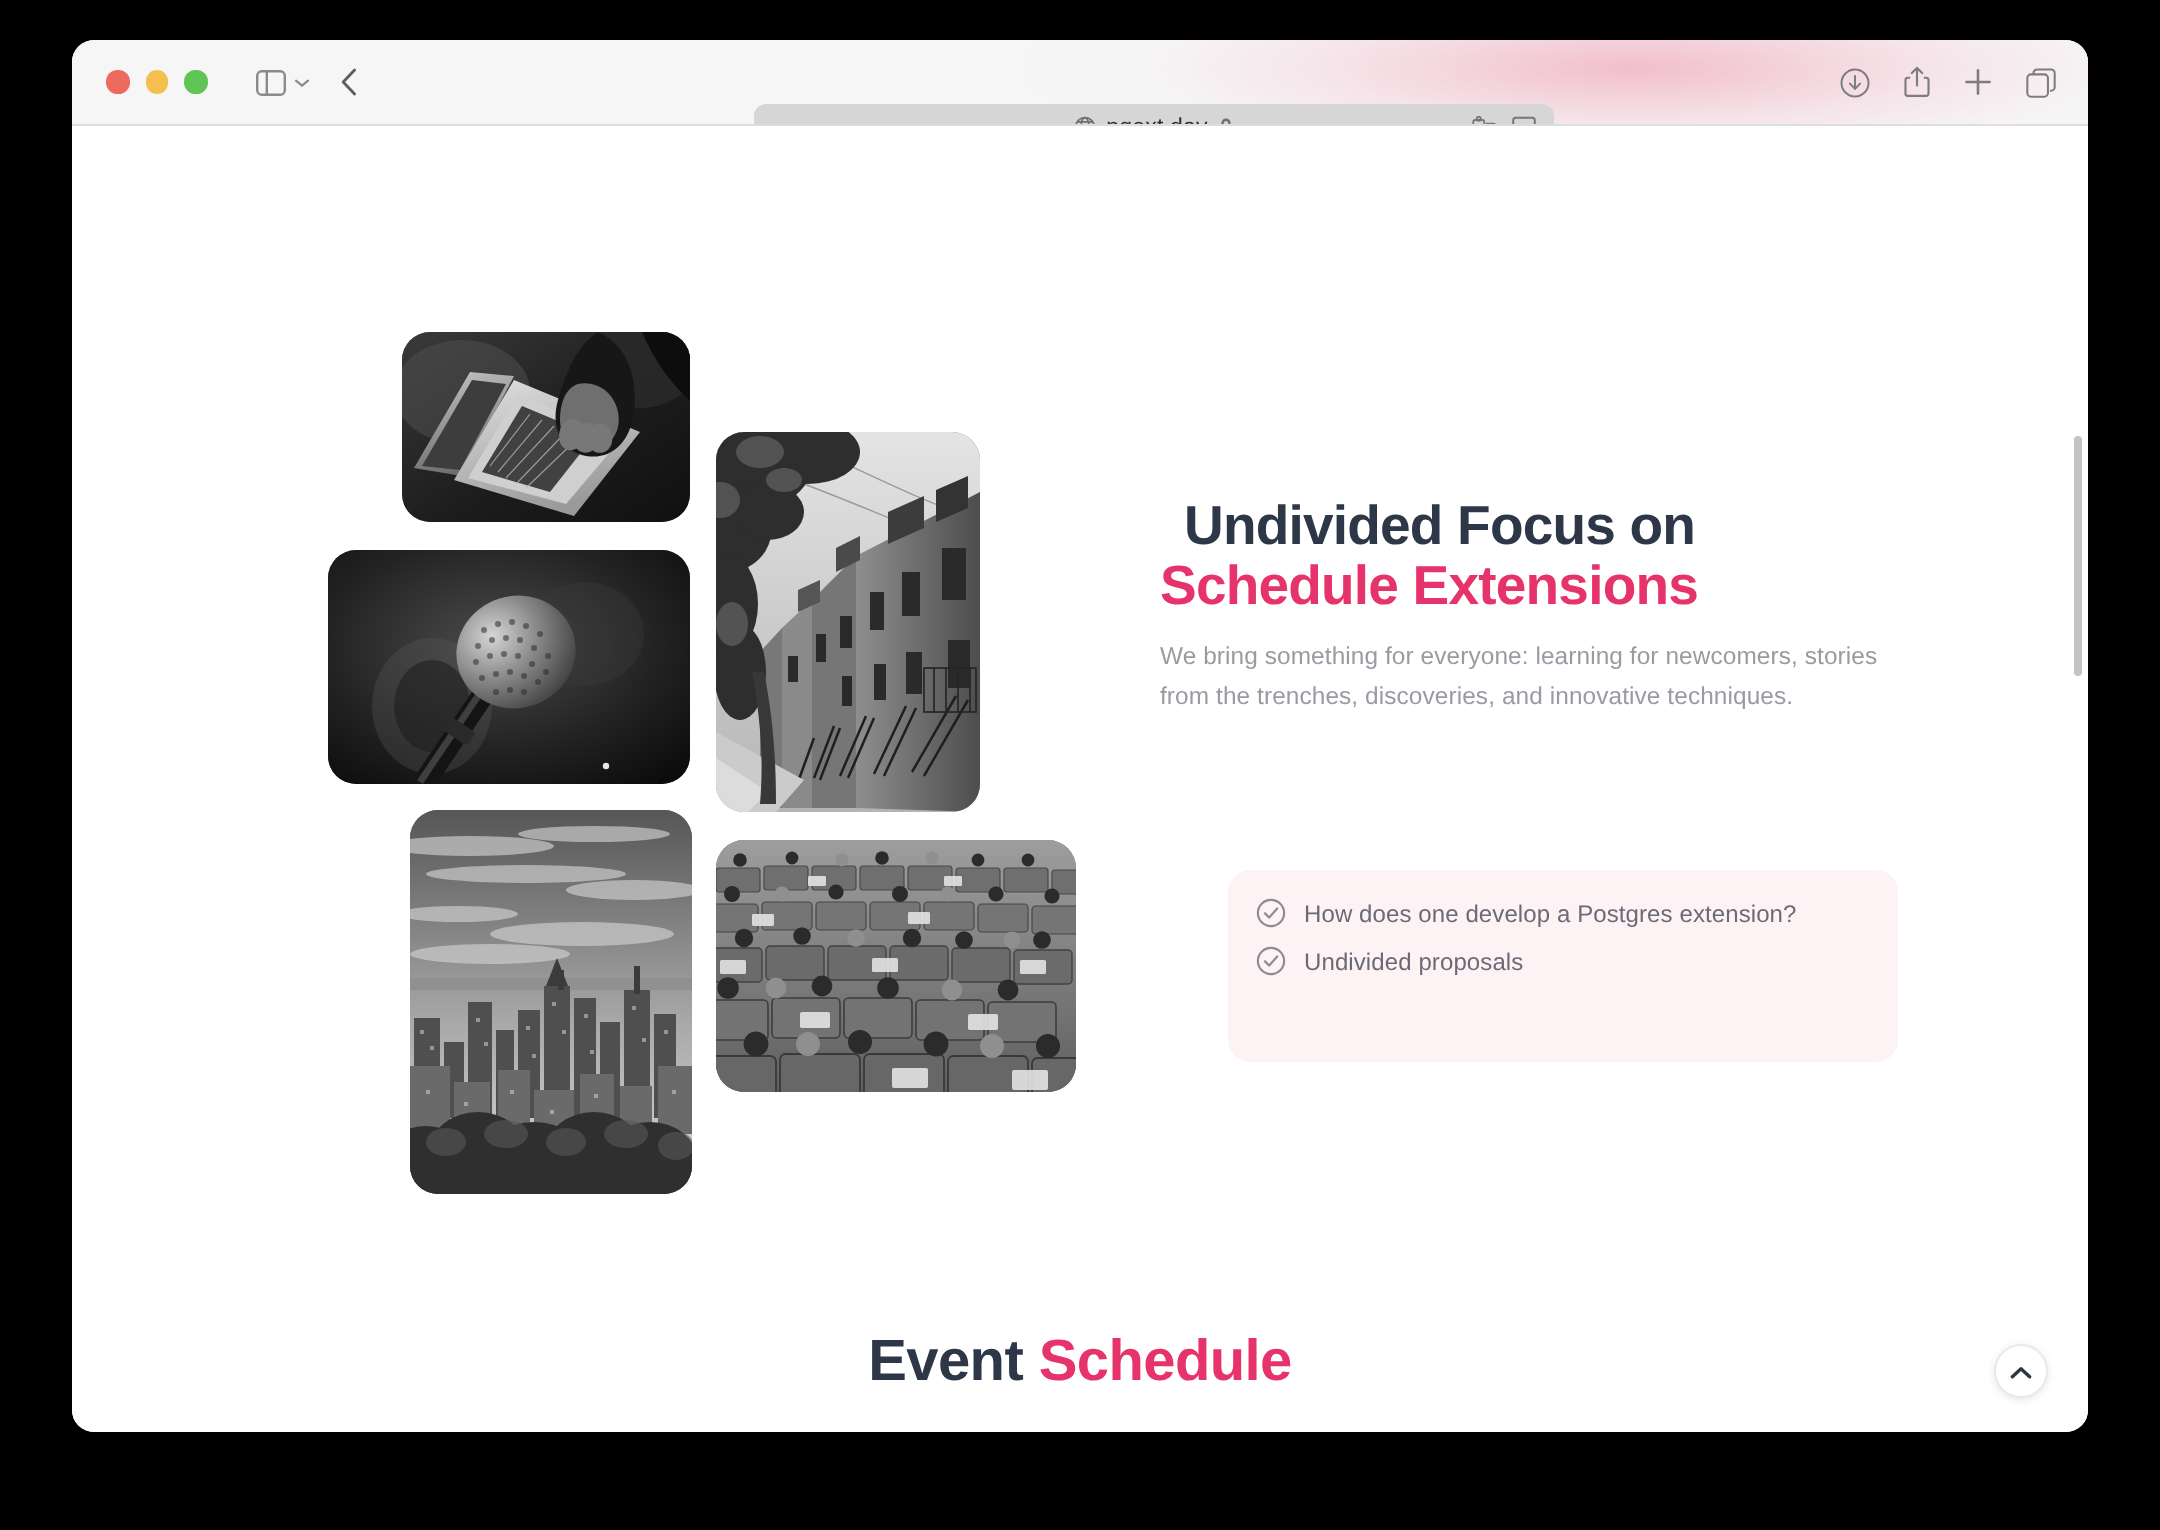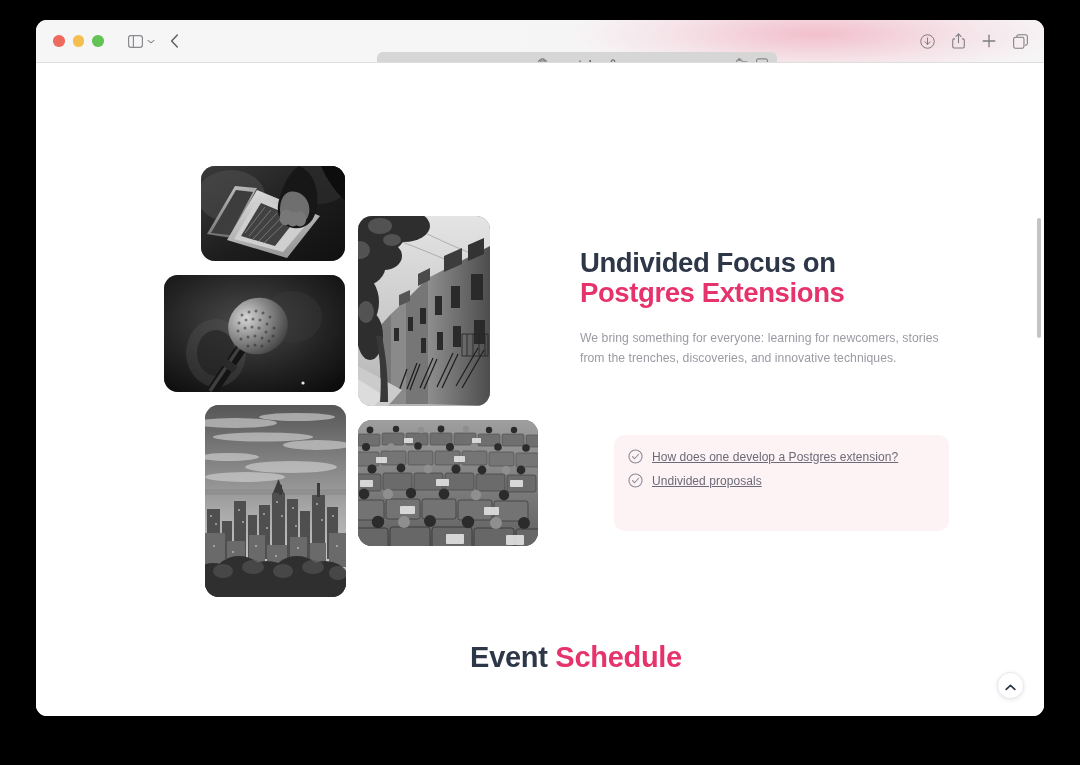--- a/index.html
+++ b/index.html
@@ -120,31 +120,31 @@
     position: absolute;
     left: 544px; top: 185px;
     width: 380px;
   }
   #hero-title {
     font-size: 27.5px;
     font-weight: bold;
     line-height: 1.08;
     letter-spacing: -0.4px;
   }
-  .title-line-1 { color: #2d3748; display: block; }
+  .title-line-1 { color: #2d3748; display: block; margin-left: 12px; }
   .title-line-2 { color: #e6336b; display: block; }
 
   .hero-para {
     margin-top: 17px;
     font-size: 12.2px;
     line-height: 1.62;
     color: #9a9aa3;
     letter-spacing: .05px;
   }
-  .hero-para.second { margin-top: 22px; }
+  .hero-para.second { margin-top: 12px; }
 
   
   #checklist-card {
     position: absolute;
     left: 578px; top: 372px;
     width: 335px; height: 96px;
     background: #fdf2f4;
     border-radius: 11px;
     padding: 14px 0 0 14px;
   }
@@ -156,25 +156,24 @@
   }
   .check-icon {
     width: 15px; height: 15px;
     flex: 0 0 15px;
     color: #8c8c96;
   }
   .check-label {
     font-size: 12px;
     color: #6b6b78;
     letter-spacing: .05px;
-    text-decoration: underline;
-  }
-
-  
-  #schedule { position: absolute; left: 0; top: 496px; width: 100%; margin-left: 36px; }
+  }
+
+  
+  #schedule { position: absolute; left: 0; top: 520px; width: 100%; }
   #schedule-title {
     text-align: center;
     font-size: 29px;
     font-weight: bold;
     letter-spacing: -0.3px;
     margin-top: 82px;
   }
   #schedule-title .dark { color: #2d3748; }
   #schedule-title .pink { color: #e6336b; }
 
@@ -688,21 +687,21 @@
               <rect x="88" y="114" width="18" height="10" rx="1"></rect>
               <rect x="148" y="115" width="18" height="10" rx="1"></rect>
             </g>
           </svg>
         </div>
       </div>
 
       <div id="hero-text">
         <h1 id="hero-title">
           <span class="title-line-1">Undivided Focus on</span>
-          <span class="title-line-2">Postgres Extensions</span>
+          <span class="title-line-2">Schedule Extensions</span>
         </h1>
         <p class="hero-para second">We bring something for everyone: learning for newcomers, stories from the trenches, discoveries, and innovative techniques.</p>
       </div>
 
       <div id="checklist-card">
 
         <div class="check-row">
           <span class="check-icon">
             <svg viewBox="0 0 16 16" fill="none" stroke="currentColor" stroke-width="1.15">
               <circle cx="8" cy="8" r="7"></circle>

